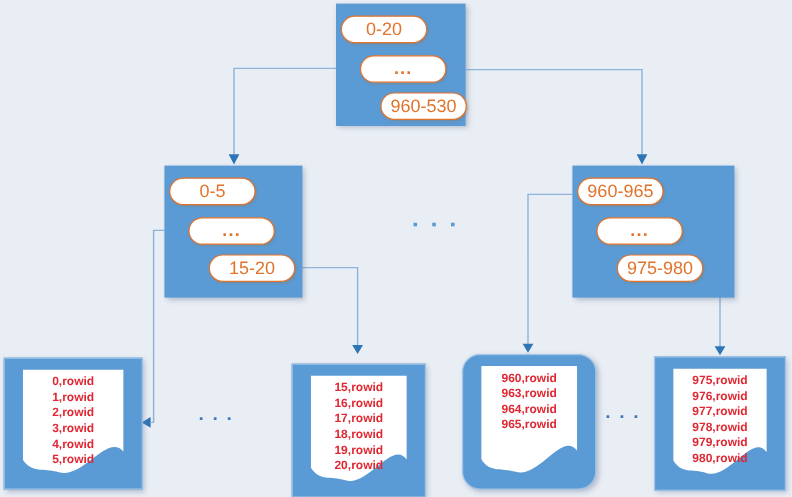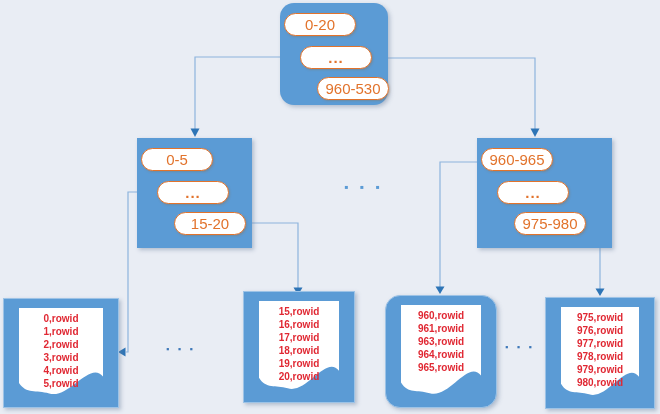--- a/index.html
+++ b/index.html
@@ -8,42 +8,42 @@
     background:#E9EDF4;
     font-family:"Liberation Sans", sans-serif;
   }
   .stage { position:absolute; left:0; top:0; width:660px; height:414px; }
 
   
   .node {
     position:absolute; background:#5B9BD5;
     box-shadow:2px 2px 4px rgba(110,130,160,.45);
   }
-  #node-root  { left:280px; top:3px;   width:108px; height:102px;border-radius:14px; }
+  #node-root  { left:280px; top:3px;   width:108px; height:102px; }
   #node-left  { left:137px; top:138px; width:115px; height:110px; }
   #node-right { left:477px; top:138px; width:135px; height:110px; }
 
   
   .pill {
     position:absolute; width:70px; height:21px;
     background:#ffffff; border:1.5px solid #E2732C; border-radius:13px;
     color:#E2732C; font-size:15px; line-height:21px; text-align:center;
     white-space:nowrap; box-shadow:1px 1px 2px rgba(150,110,70,.35);
   }
   .pill-0 { left:4px;  top:10px; }
   .pill-1 { left:20px; top:43px; font-weight:bold; letter-spacing:1px; }
   .pill-2 { left:37px; top:74px; }
 
   
   .leaf {
     position:absolute; background:#5B9BD5; border:1px solid #9DC3E6;
     box-shadow:2px 2px 4px rgba(110,130,160,.45);
   }
   #leaf-0 { left:3px;   top:298px; width:114px; height:108px; }
-  #leaf-1 { left:243px; top:291px; width:110px; height:110px; }
+  #leaf-1 { left:243px; top:303px; width:110px; height:110px; }
   #leaf-2 { left:385px; top:295px; width:110px; height:111px;border-radius:15px; }
   #leaf-3 { left:545px; top:297px; width:108px; height:110px; }
   .doc-shape {
     position:absolute; left:15px; top:9px;
     width:calc(100% - 30px); height:calc(100% - 13px);
   }
   .rows {
     position:absolute; left:0; right:0; top:13px; text-align:center;
     color:#E02833; font-size:10px; font-weight:bold; line-height:13px;
   }
@@ -133,21 +133,20 @@
         <div class="row row-5">20,rowid</div>
       </div>
   </div>
 
   <div class="leaf" id="leaf-2">
     <svg class="doc-shape" viewBox="0 0 100 100" preserveAspectRatio="none">
       <path d="M0,0 H100 V72 C84,55 60,96 36,90 C20,86 9,91 0,79 Z" fill="#ffffff"></path>
     </svg>
     <div class="rows">
         <div class="row row-0">960,rowid</div>
-        <div class="row row-1">961,rowid</div>
         <div class="row row-3">963,rowid</div>
         <div class="row row-4">964,rowid</div>
         <div class="row row-5">965,rowid</div>
       </div>
   </div>
 
   <div class="leaf" id="leaf-3">
     <svg class="doc-shape" viewBox="0 0 100 100" preserveAspectRatio="none">
       <path d="M0,0 H100 V72 C84,55 60,96 36,90 C20,86 9,91 0,79 Z" fill="#ffffff"></path>
     </svg>

